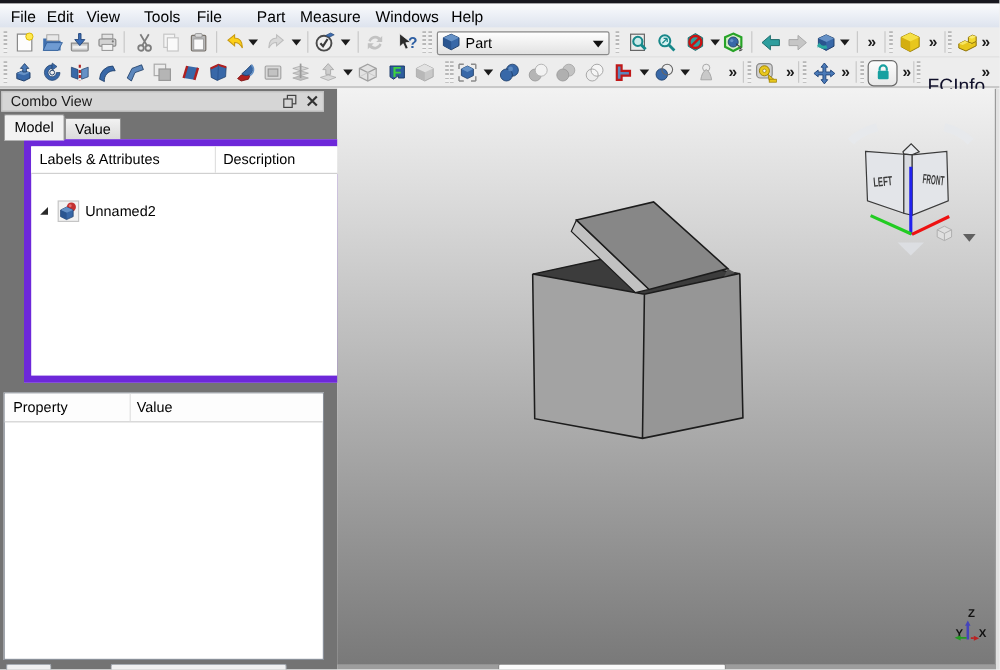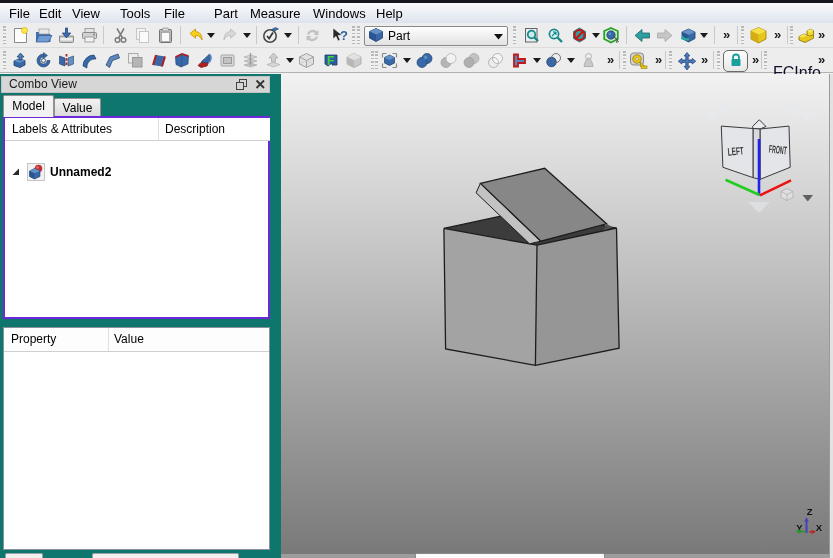--- a/index.html
+++ b/index.html
@@ -7,25 +7,25 @@
 #topstrip{left:0;top:0;width:833px;height:3px;background:#17171f}
 #menubar{left:0;top:3px;width:833px;height:20px;background:linear-gradient(#fafbfd,#dde3ee);color:#000;font-size:13px}
 #menubar span{position:absolute;top:3px}
 #tb1{left:0;top:23px;width:833px;height:25px;background:#ededed;border-bottom:1px solid #dcdcdc}
 #tb2{left:0;top:48px;width:833px;height:25px;background:#ededed;border-bottom:1px solid #b2b2b2}
 .sep{width:1px;height:18px;background:#c9c9c9;top:3px}
 .hh{width:3px;height:18px;top:3px;background:repeating-linear-gradient(180deg,#b8b8b8 0 1.6px,#f2f2f2 1.6px 3.4px)}
 .dd{width:0;height:0;border-left:4.5px solid transparent;border-right:4.5px solid transparent;border-top:5px solid #1a1a1a;top:10px}
 .ch{font-size:13px;font-weight:bold;color:#1a1a1a;top:4px;letter-spacing:-1px}
 svg{position:absolute;overflow:visible}
-#panel{left:0;top:74px;width:281px;height:484px;background:#0f766e}
+#panel{left:0;top:74px;width:281px;height:484px;background:#737373}
 #ptitle{left:1px;top:2px;width:269px;height:17px;background:#d6d6d6;border:1px solid #c2c2c2;font-size:12px;color:#1a1a1a;line-height:15px;padding-left:7px}
 #tabModel{left:3px;top:21px;width:51px;height:22px;background:#f2f2f2;border:1px solid #919191;border-bottom:none;border-radius:2px 2px 0 0;font-size:12px;text-align:center;line-height:21px;z-index:2}
 #tabTasks{left:54px;top:24px;width:47px;height:19px;background:linear-gradient(#f2f2f2,#d9d9d9);border:1px solid #919191;border-bottom:none;border-radius:2px 2px 0 0;font-size:12px;text-align:center;line-height:18px}
-#treebox{left:3px;top:42px;width:267px;height:203px;border:2px solid #6d28d9;background:#fff}
+#treebox{left:20px;top:42px;width:267px;height:203px;border:6px solid #6d28d9;background:#fff}
 #treehdr{left:0;top:0;width:265px;height:23px;background:#fff;border-bottom:1px solid #d0d0d0;font-size:12px}
 #propbox{left:3px;top:253px;width:267px;height:223px;border:1px solid #8a9099;background:#fff}
 #prophdr{left:0;top:0;width:265px;height:24px;background:#fdfdfd;border-bottom:1px solid #d0d0d0;font-size:12px}
 .trow{position:absolute;left:0;width:265px;height:20px;font-size:12px}
 .cb{position:absolute;width:12px;height:12px;top:4px;border:1px solid #9a9a9a;background:linear-gradient(#fff,#e8f0f8)}
 #viewport{left:281px;top:74px;width:549px;height:480px;background:linear-gradient(#f2f2f2,#797979)}
 #vright{left:830px;top:74px;width:3px;height:484px;background:#e2e2e2}
 #vline{left:829px;top:74px;width:1.5px;height:480px;background:#9a9a9a}
 #bstrip{left:281px;top:554px;width:549px;height:4px;background:#9d9d9d}
 #btab{left:415px;top:553px;width:190px;height:5px;background:#fbfbfb;border:1px solid #8a8a8a;border-bottom:none;border-radius:2px 2px 0 0}
@@ -338,21 +338,21 @@
             <path d="M7 0.5 V7 H0.5 Z" fill="#2a2a2a"></path>
           </svg>
           <svg style="left:22px;top:1px" width="18" height="18">
             <rect x="0.5" y="0.5" width="17" height="17" fill="#f2f2f2" stroke="#c5c5c5"></rect>
             <circle cx="11.5" cy="5.5" r="3.8" fill="#c43030"></circle>
             <circle cx="10.5" cy="4.5" r="1.2" fill="#e47070"></circle>
             <path d="M7.5 5.5 L13 8 v5.5 L7.5 16 L2.5 13.5 V8 Z" fill="#3868a8" stroke="#1d3d68" stroke-width="0.6"></path>
             <path d="M2.5 8 L7.5 10.3 L13 8 L7.5 5.5 Z" fill="#6591c6"></path>
             <path d="M7.5 10.3 V16 L2.5 13.5 V8 Z" fill="#2a5590"></path>
           </svg>
-          <span class="abs" style="left:45px;top:3px;font-weight:bold">Unnamed2</span>
+          <span class="abs" style="left:45px;top:3px;font-weight:normal">Unnamed2</span>
         </div>
   </div>
   <div class="abs" id="propbox">
     <div class="abs" id="prophdr">
           <span class="abs" style="left:7px;top:4px">Property</span>
           <span class="abs" style="left:110px;top:4px">Value</span>
           <div class="abs" style="left:104px;top:0;width:1px;height:23px;background:#e0e0e0"></div>
         </div>
   </div>
   <div class="btmtab" style="left:5px;width:38px"></div>

